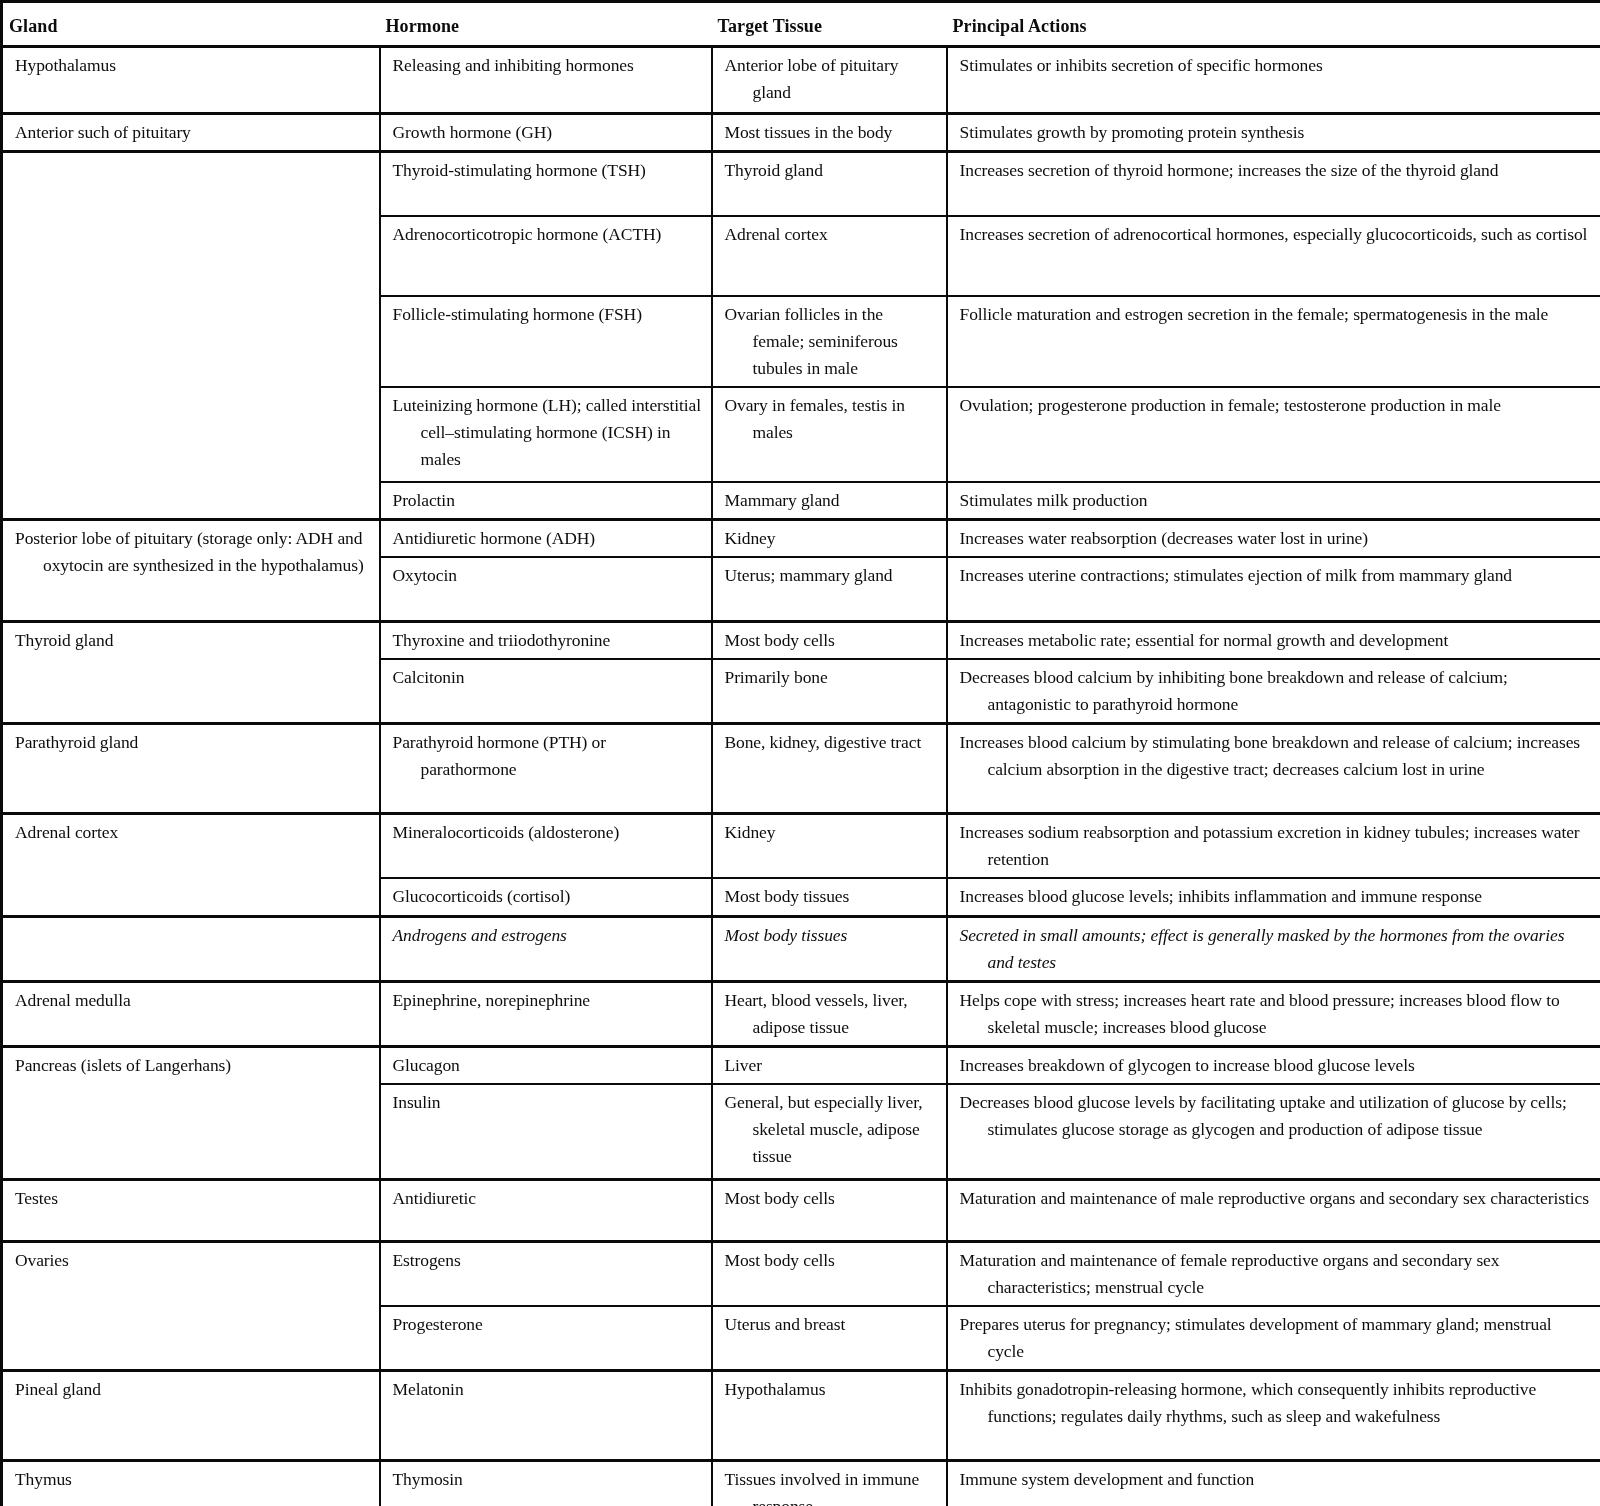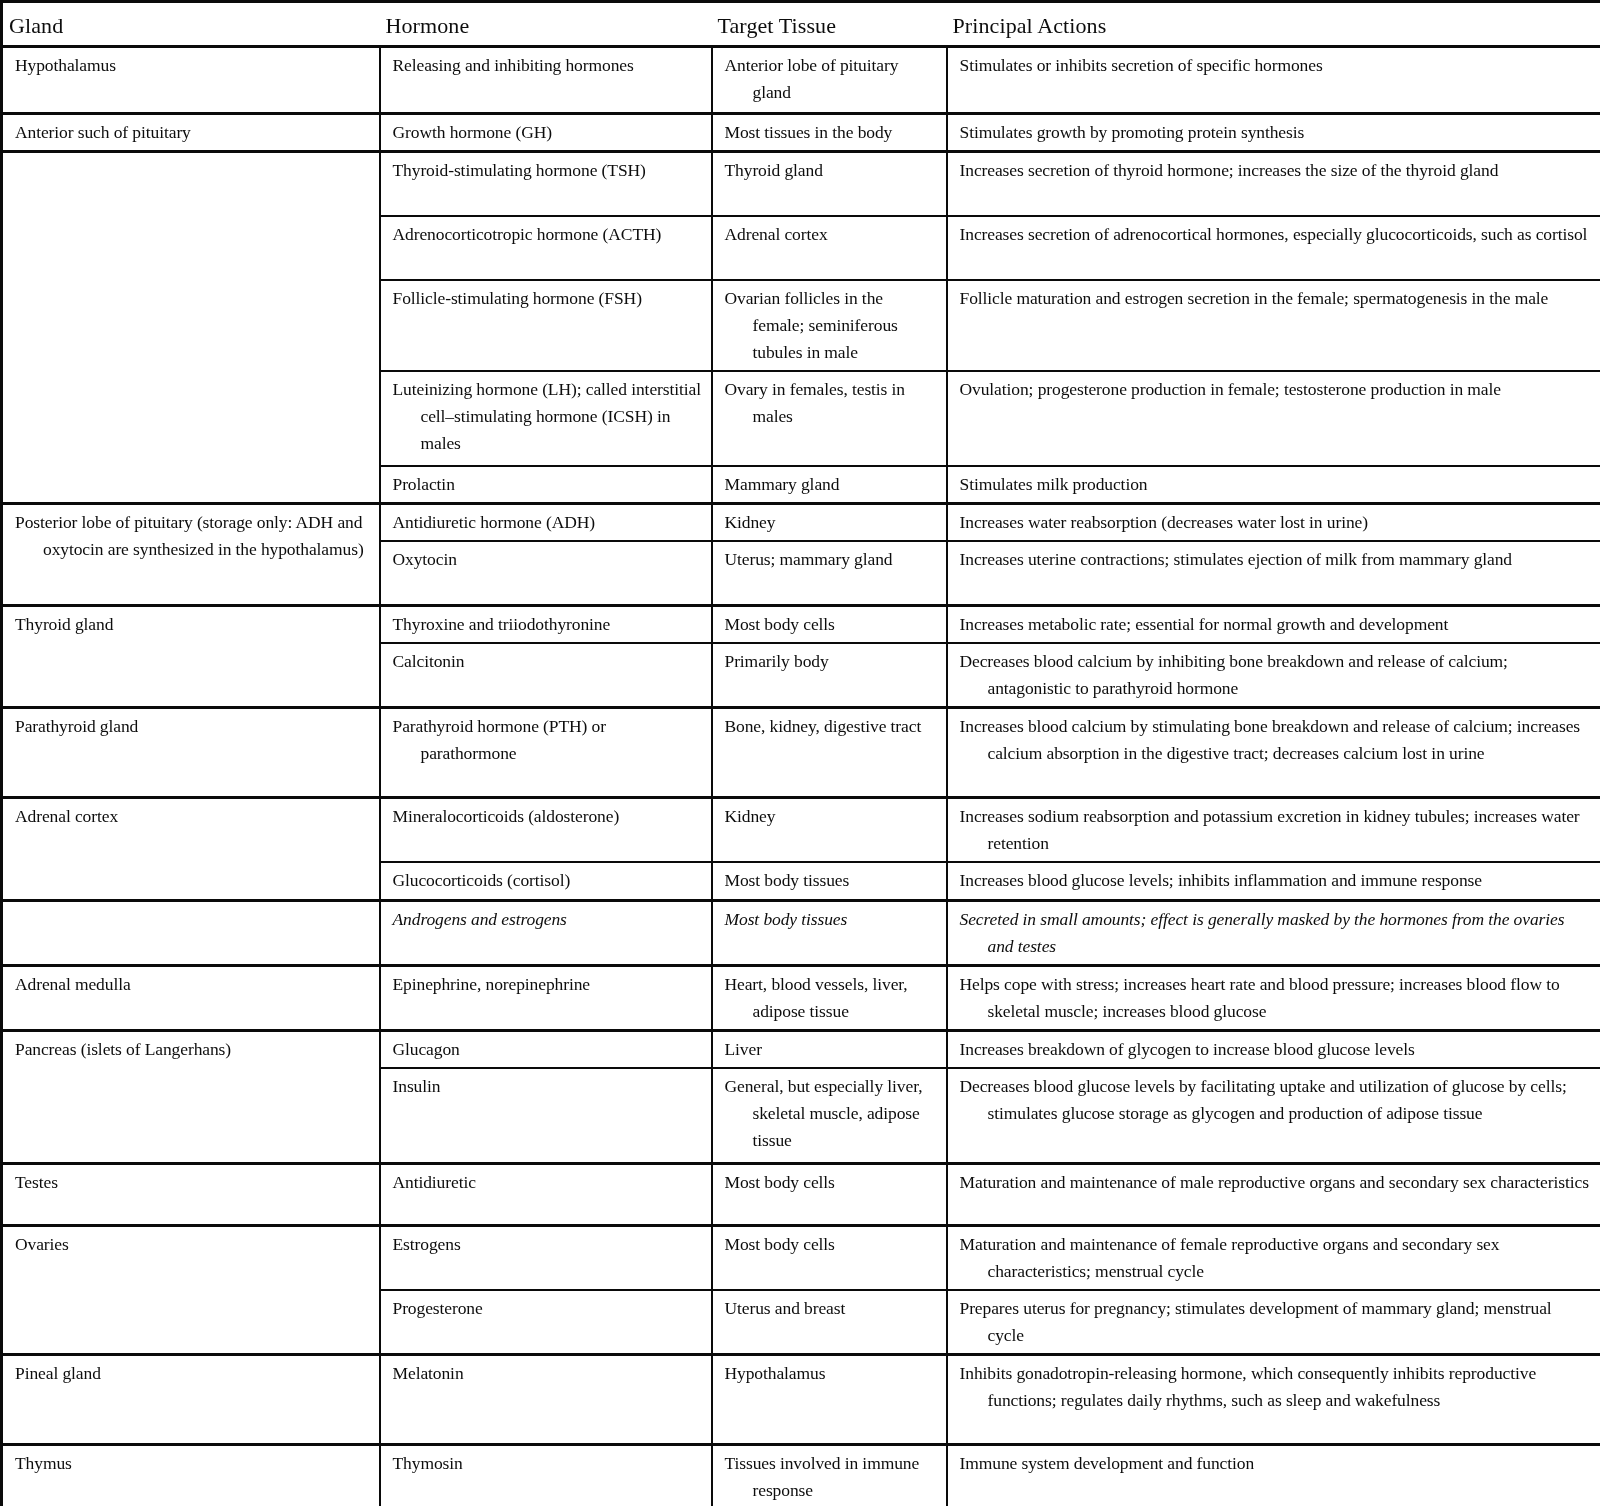--- a/index.html
+++ b/index.html
@@ -18,22 +18,22 @@
     color: #0d0d0d;
     background: #ffffff;
   }
   col.c-gland   { width: 378px; }
   col.c-hormone { width: 332px; }
   col.c-target  { width: 235px; }
   col.c-actions { width: 655px; }
 
   thead tr { height: 45px; }
   th {
-    font-size: 22px;
-    font-weight: normal;
+    font-size: 18px;
+    font-weight: bold;
     text-align: left;
     vertical-align: middle;
     padding: 8px 6px 4px 6px;
     border-bottom: 3px solid #0a0a0a;
     letter-spacing: 0.1px;
   }
 
   td {
     vertical-align: top;
     font-size: 17.5px;
@@ -78,21 +78,21 @@
           <td>Growth hormone (GH)</td>
           <td>Most tissues in the body</td>
           <td>Stimulates growth by promoting protein synthesis</td>
         </tr>
         <tr class="group-start" style="height: 64px;">
           <td rowspan="5"></td>
           <td>Thyroid-stimulating hormone (TSH)</td>
           <td>Thyroid gland</td>
           <td>Increases secretion of thyroid hormone; increases the size of the thyroid gland</td>
         </tr>
-        <tr style="height: 64px;">
+        <tr style="height: 80px;">
           <td>Adrenocorticotropic hormone (ACTH)</td>
           <td>Adrenal cortex</td>
           <td>Increases secretion of adrenocortical hormones, especially glucocorticoids, such as cortisol</td>
         </tr>
         <tr style="height: 84px;">
           <td>Follicle-stimulating hormone (FSH)</td>
           <td>Ovarian follicles in the female; seminiferous tubules in male</td>
           <td>Follicle maturation and estrogen secretion in the female; spermatogenesis in the male</td>
         </tr>
         <tr style="height: 95px;">
@@ -117,21 +117,21 @@
           <td>Increases uterine contractions; stimulates ejection of milk from mammary gland</td>
         </tr>
         <tr class="group-start" style="height: 38px;">
           <td rowspan="2">Thyroid gland</td>
           <td>Thyroxine and triiodothyronine</td>
           <td>Most body cells</td>
           <td>Increases metabolic rate; essential for normal growth and development</td>
         </tr>
         <tr style="height: 62px;">
           <td>Calcitonin</td>
-          <td>Primarily body</td>
+          <td>Primarily bone</td>
           <td>Decreases blood calcium by inhibiting bone breakdown and release of calcium; antagonistic to parathyroid hormone</td>
         </tr>
         <tr class="group-start" style="height: 90px;">
           <td rowspan="1">Parathyroid gland</td>
           <td>Parathyroid hormone (PTH) or parathormone</td>
           <td>Bone, kidney, digestive tract</td>
           <td>Increases blood calcium by stimulating bone breakdown and release of calcium; increases calcium absorption in the digestive tract; decreases calcium lost in urine</td>
         </tr>
         <tr class="group-start" style="height: 64px;">
           <td rowspan="2">Adrenal cortex</td>

